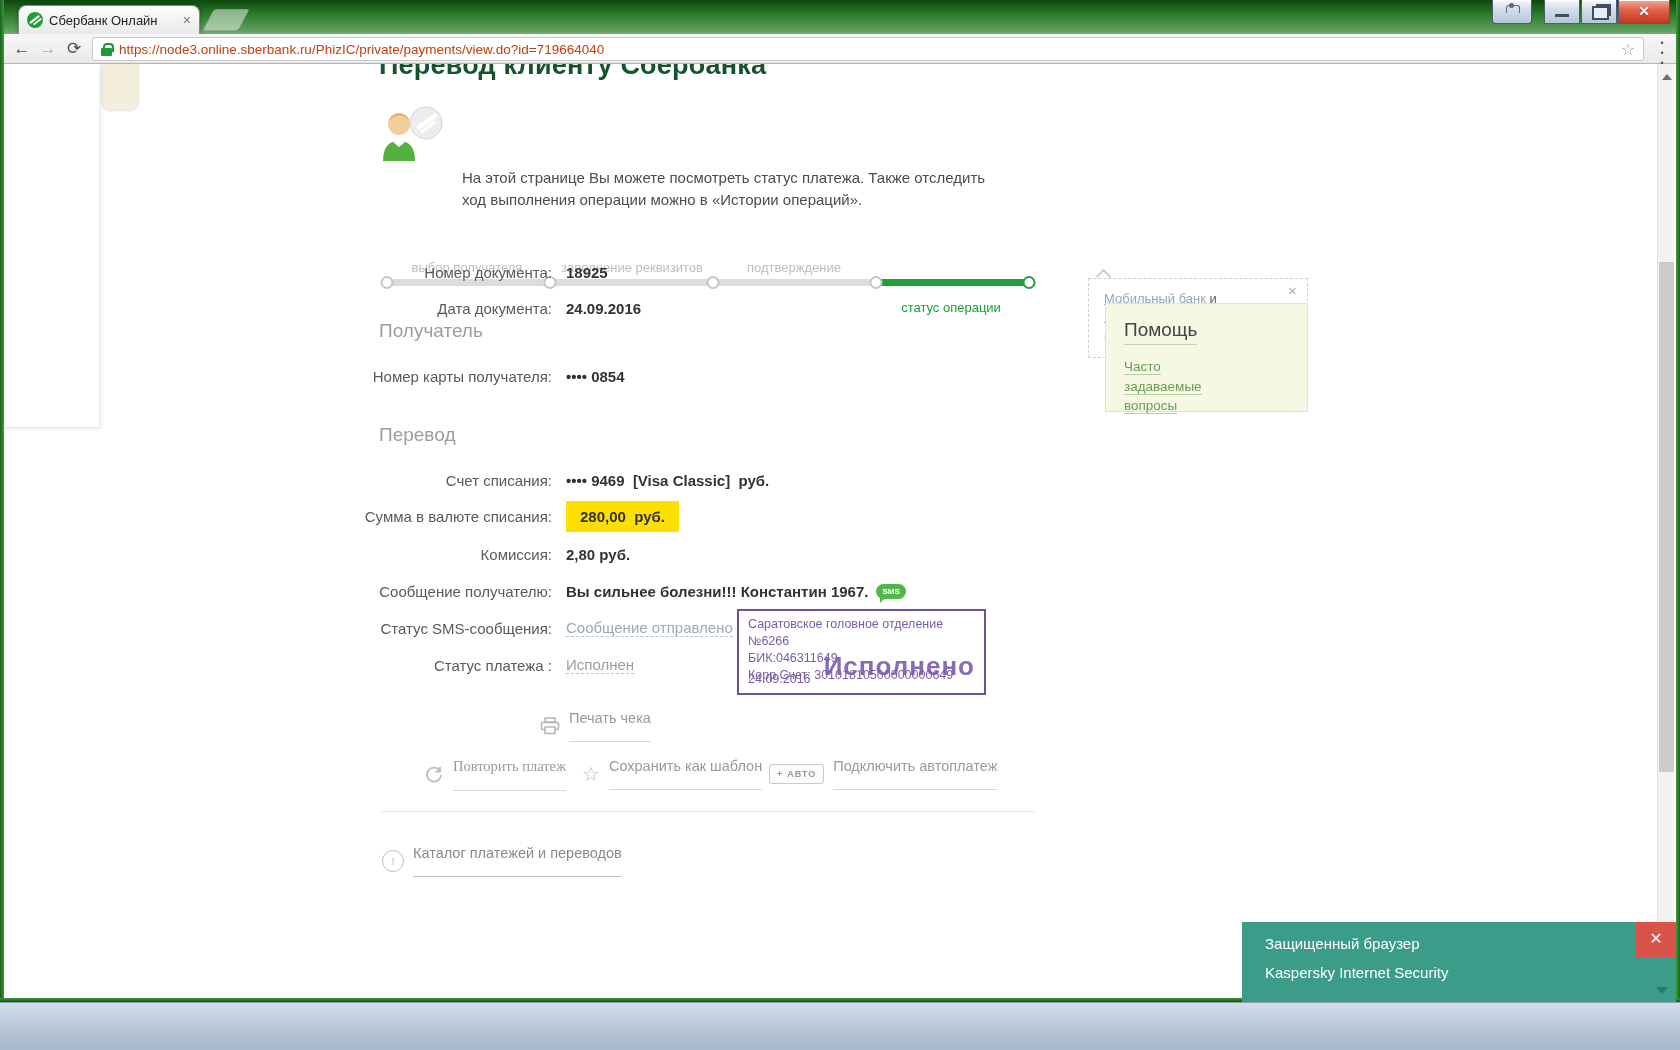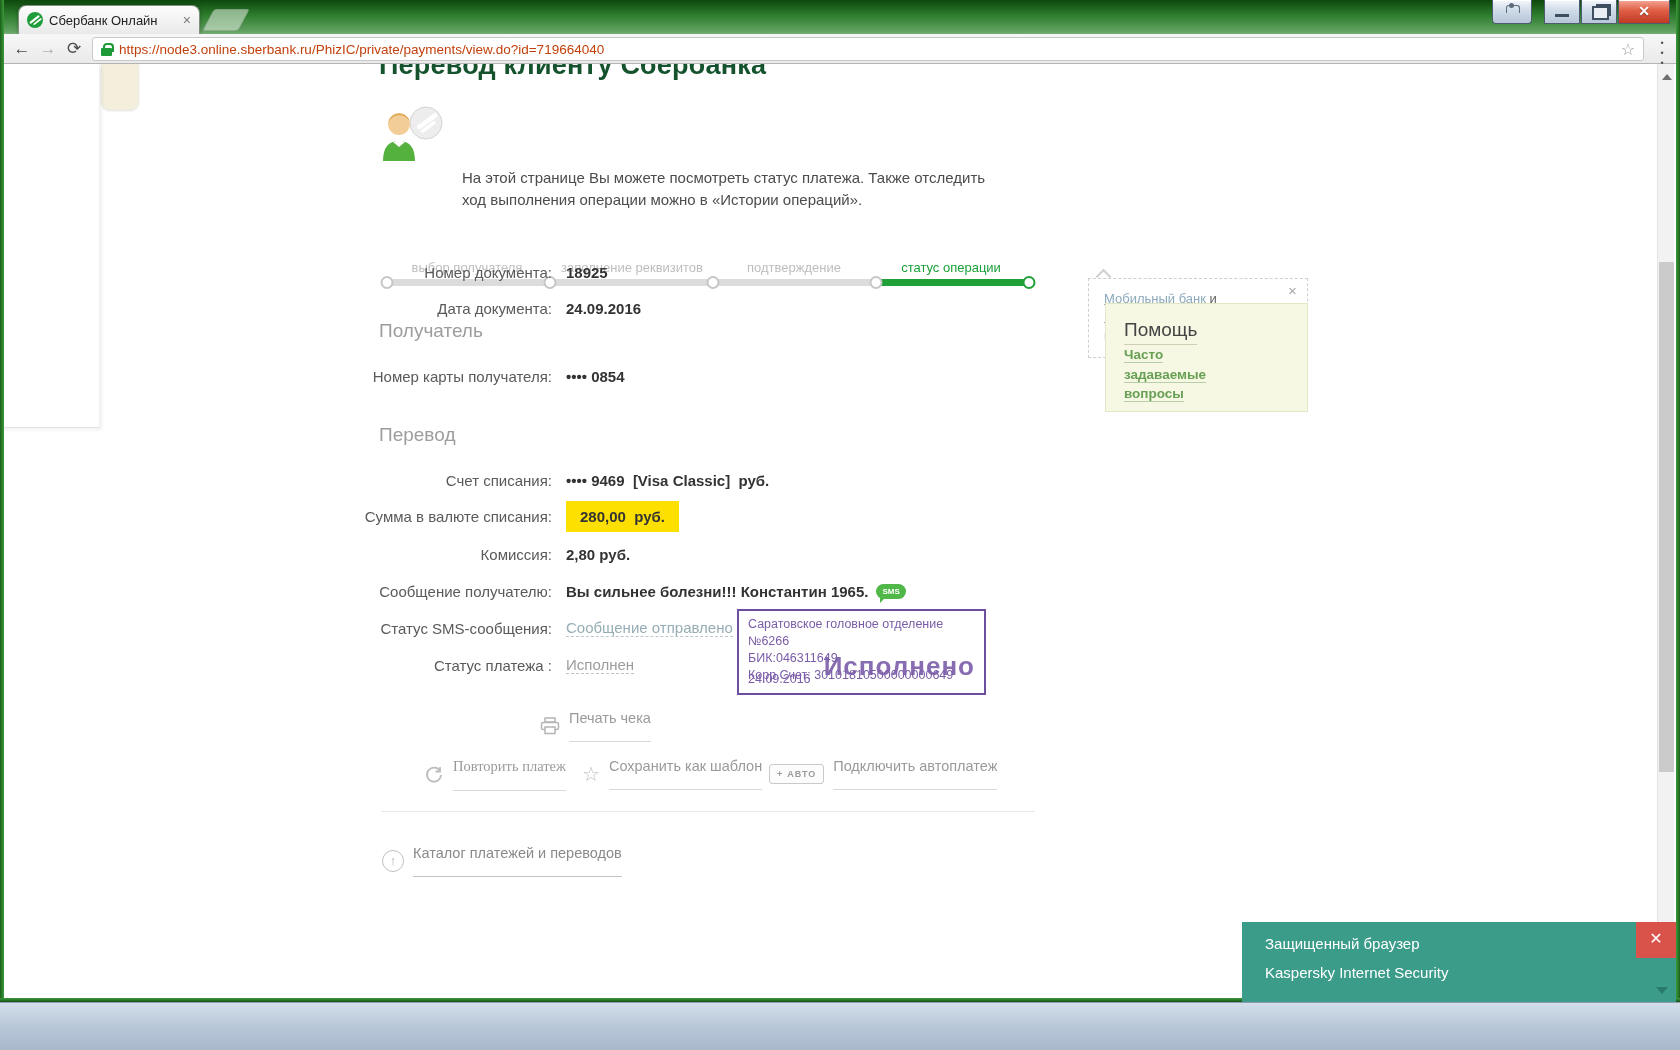--- a/index.html
+++ b/index.html
@@ -72,21 +72,21 @@
   .ym-bottom { font-size:14px; font-weight:bold; color:#1a1a1a; letter-spacing:.5px; }
   .ym-wallet { position:absolute; right:-8px; top:4px; width:22px; height:20px; background:#f7a300; border-radius:4px; box-shadow:inset -5px -5px 0 #e08600; }
 
   
   #page-title { left:375px; top:50px; font-size:27px; color:#14532d; letter-spacing:.2px; }
   #intro-icon { left:375px; top:105px; }
   #intro-text { left:458px; top:103px; width:525px; font-size:15px; color:#4c4c4c; line-height:1.45; }
 
   
   .step-label { top:196px; font-size:13px; color:#bdbdbd; transform:translateX(-50%); white-space:nowrap; }
-  .step-label.active { color:#18a038; }
+  .step-label.active { color:#18a038;margin-top:40px; }
   #steps-bar { left:383px; top:215px; width:642px; height:7px; background:#dcdcdc; border-radius:4px; }
   #steps-bar .fill { position:absolute; left:489px; top:0; width:153px; height:7px; background:#21a038; border-radius:0 4px 4px 0; }
   .step-dot { top:212px; width:13px; height:13px; border-radius:50%; background:#fff; border:2px solid #c6c6c6; transform:translateX(-50%); }
   .step-dot.done-end { border-color:#21a038; }
 
   
   .frow { left:330px; display:flex; align-items:center; height:22px; }
   .flabel { display:inline-block; width:218px; text-align:right; font-size:15px; color:#5a5a5a; margin-right:14px; flex:none; }
   .fvalue { font-size:15px; font-weight:bold; color:#333; white-space:pre; }
   .fvalue.hl { background:#fde000; padding:7px 14px; }
@@ -127,21 +127,21 @@
   #notice-chevron { left:1098px; top:268px; width:12px; height:12px; }
   #notice-chevron::before { content:""; position:absolute; left:0; top:3px; width:9px; height:9px; border-left:2px solid #cfcfcf; border-top:2px solid #cfcfcf; transform:rotate(45deg); }
   #notice { left:1088px; top:278px; width:220px; height:80px; border:1px dashed #cfcfcf; background:#fff; padding:11px 26px 11px 15px; font-size:13px; line-height:1.42; color:#5f5f5f; }
   #notice a, .notice-link { color:#8caabb; text-decoration:underline; cursor:pointer; }
   #notice-close { left:1288px; top:282px; color:#a8a8a8; font-size:15px; cursor:pointer; }
   #notice-close::before { content:"×"; }
 
   
   #help-box { left:1105px; top:303px; width:203px; height:109px; background:#f7f8e4; border:1px solid #e3e6c4; padding:15px 18px; }
   #help-title { font-size:19px; color:#454545; display:inline-block; border-bottom:1px solid #cfcfb4; padding-bottom:3px; }
-  #help-faq { font-size:13.5px; color:#67a054; line-height:1.45; width:110px;font-weight:bold; }
+  #help-faq { margin-top:12px; font-size:13.5px; color:#67a054; line-height:1.45; width:110px; }
   #help-faq .txt { border-bottom:1px solid #b6cfa8; cursor:pointer; }
 
   
   #scrollbar { left:1657px; top:64px; width:17px; height:934px; background:#f2f2f2; border-left:1px solid #e3e3e3; z-index:45; }
   .sb-arrow { position:absolute; left:4px; width:0; height:0; border:5px solid transparent; }
   .sb-up { top:5px; border-bottom:6px solid #6f6f6f; }
   .sb-down { bottom:5px; border-top:6px solid #6f6f6f; }
   #sb-thumb { position:absolute; left:1px; top:198px; width:15px; height:510px; background:#cbcbcb; }
 
   
@@ -274,21 +274,21 @@
     <div class="abs frow" style="top:435px;height:34px">
       <span class="flabel">Сумма в валюте списания:</span>
       <span class="fvalue hl">280,00  руб.</span>
     </div>
     <div class="abs frow" style="top:479px">
       <span class="flabel">Комиссия:</span>
       <span class="fvalue">2,80 руб.</span>
     </div>
     <div class="abs frow" style="top:516px">
       <span class="flabel">Сообщение получателю:</span>
-      <span class="fvalue">Вы сильнее болезни!!! Константин 1965.</span>
+      <span class="fvalue">Вы сильнее болезни!!! Константин 1967.</span>
       <span class="sms-badge">SMS</span>
     </div>
     <div class="abs frow" style="top:553px">
       <span class="flabel">Статус SMS-сообщения:</span>
       <span class="fvalue linkish">Сообщение отправлено</span>
     </div>
     <div class="abs frow" style="top:590px">
       <span class="flabel">Статус платежа :</span>
       <span class="fvalue linkish2">Исполнен</span>
     </div>

